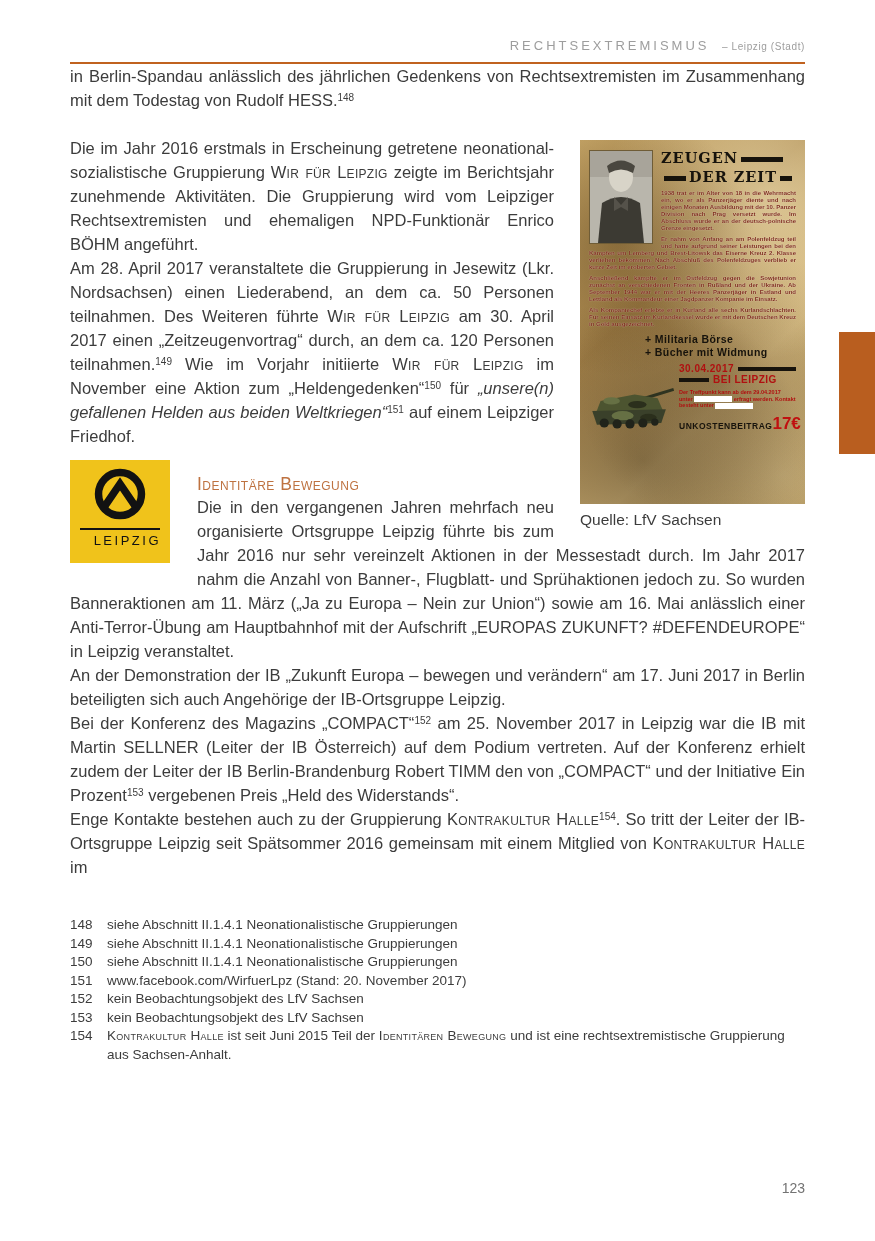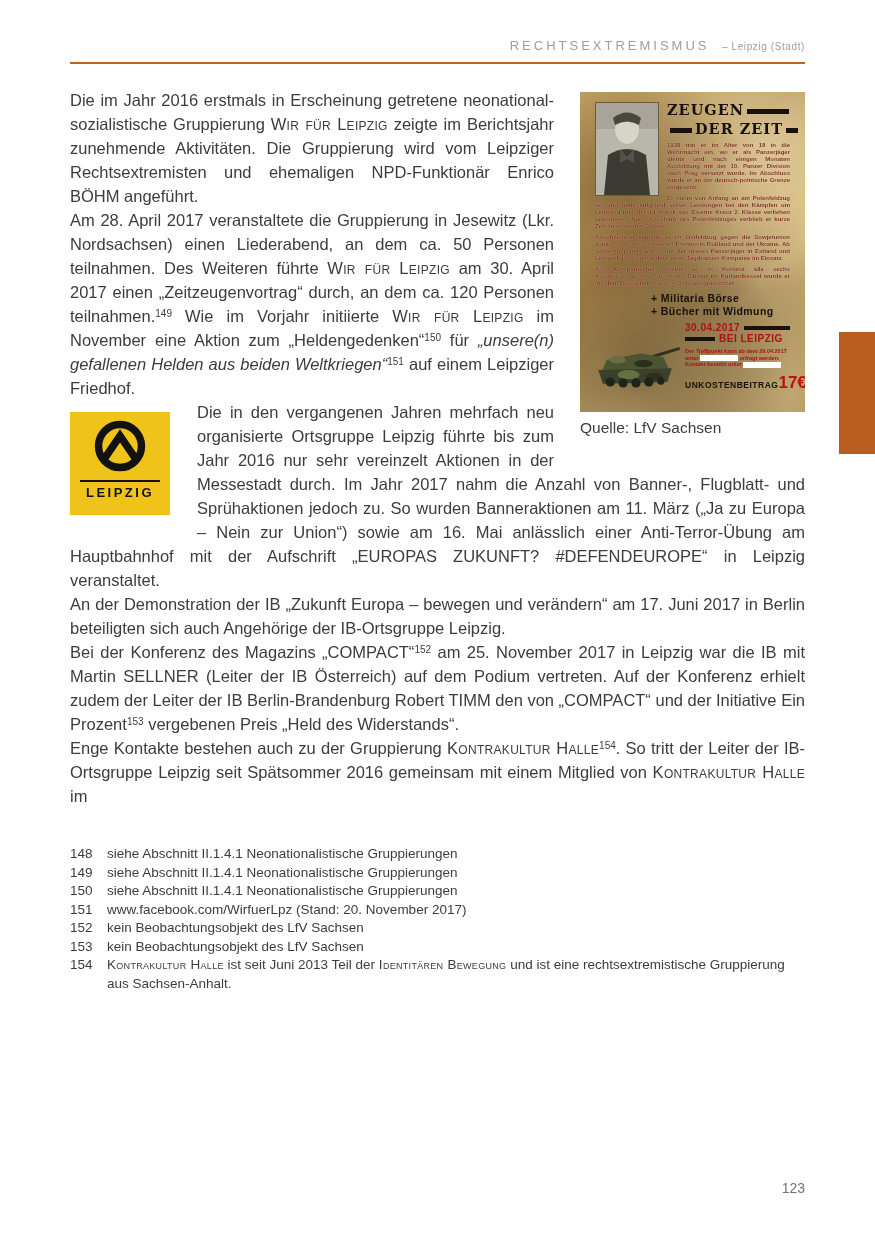--- a/index.html
+++ b/index.html
@@ -22,21 +22,21 @@
   .p5{margin-top:20px;}
   .p6{margin-top:26px;}
   .p7{margin-top:21px;}
 
   .seg-sc{font-variant:small-caps;letter-spacing:.3px;}
   .seg-i{font-style:italic;}
   .seg-sup{font-size:10px;vertical-align:5px;line-height:0;}
 
   
   .poster-float{float:right;width:225px;margin:4px 0 14px 26px;}
-  .poster{box-sizing:border-box;width:225px;height:320px;padding:8px 15px;overflow:hidden;
+  .poster{box-sizing:border-box;width:225px;height:364px;padding:8px 9px;overflow:hidden;
           background:
             radial-gradient(circle at 18% 28%, rgba(62,40,8,.38), transparent 42%),
             radial-gradient(circle at 82% 16%, rgba(252,240,198,.55), transparent 45%),
             radial-gradient(circle at 62% 66%, rgba(70,45,12,.40), transparent 52%),
             radial-gradient(circle at 28% 88%, rgba(42,26,4,.45), transparent 46%),
             radial-gradient(circle at 90% 92%, rgba(250,235,190,.40), transparent 40%),
             linear-gradient(135deg,#c9a869,#ab884e 38%,#d9bd82 68%,#9a7b41);}
   .p-photo{float:left;width:62px;height:92px;margin:2px 8px 4px 0;border:1px solid #6f5c36;
            background:linear-gradient(180deg,#e4e2da,#8e8c83);}
   .p-photo svg{width:100%;height:100%;display:block;}
@@ -59,21 +59,21 @@
   .p-fee{margin-top:6px;display:flex;align-items:baseline;justify-content:space-between;}
   .fee-l{font-size:8.5px;font-weight:bold;color:#17130c;letter-spacing:.5px;}
   .fee-a{font-size:17px;font-weight:bold;color:#c01010;line-height:1;}
   .caption{margin-top:7px;font-size:15.5px;color:#3c3c3c;text-align:left;}
 
   
   .ib-logo{float:left;box-sizing:border-box;width:100px;height:103px;margin:12px 27px 22px 0;
            background:#F0C31B;padding:7px 9px 6px;}
   .ib-logo svg{display:block;width:56px;height:56px;margin:0 auto;}
   .logo-line{height:2px;background:#121212;margin:5px 1px 3px;}
-  .logo-text{font-weight:bold;font-size:13px;letter-spacing:2.5px;text-align:center;color:#121212;}
+  .logo-text{font-weight:normal;font-size:13px;letter-spacing:2.5px;text-align:right;color:#121212;}
 
   .ib-heading{margin:25px 0 0;font-size:17.5px;line-height:22px;font-weight:400;color:#BE7240;
               font-variant:small-caps;letter-spacing:.5px;}
 
   
   .footnotes{clear:both;margin-top:37px;font-size:13.5px;line-height:18.5px;color:#3c3c3c;}
   .fn-row{display:flex;}
   .fn-num{flex:0 0 37px;}
   .fn-text{flex:1;}
 
@@ -87,20 +87,21 @@
   <div class="side-tab"></div>
 
   <div class="inner">
 
     <div class="header">
       <span class="h-caps">RECHTSEXTREMISMUS</span>
       <span class="h-rest">– Leipzig (Stadt)</span>
     </div>
     <div class="rule"></div>
 
+    <p class="body p1"><span class="seg-n">in Berlin-Spandau anlässlich des jährlichen Gedenkens von Rechtsextremisten im Zusammenhang mit dem Todestag von Rudolf HESS.</span><span class="seg-sup">148</span></p>
 
     <div class="flow">
 
       <div class="poster-float">
         <div class="poster">
           <div class="p-photo">
             <svg viewBox="0 0 62 92">
               <rect x="0" y="0" width="62" height="92" fill="#b9b6ac"></rect>
               <rect x="0" y="0" width="62" height="26" fill="#a8a49a"></rect>
               <ellipse cx="31" cy="26" rx="12" ry="15" fill="#d8d4c8"></ellipse>
@@ -165,20 +166,21 @@
 
       <div class="ib-logo">
         <svg viewBox="0 0 60 60">
           <circle cx="30" cy="29" r="23" fill="none" stroke="#121212" stroke-width="8"></circle>
           <path d="M13 43 L30 18 L47 43" fill="none" stroke="#121212" stroke-width="8"></path>
         </svg>
         <div class="logo-line"></div>
         <div class="logo-text">LEIPZIG</div>
       </div>
 
+      <h3 class="ib-heading">Identitäre Bewegung</h3>
       <p class="body p4"><span class="seg-n">Die in den vergangenen Jahren mehrfach neu organisierte Ortsgruppe Leipzig führte bis zum Jahr 2016 nur sehr vereinzelt Aktionen in der Messestadt durch. Im Jahr 2017 nahm die Anzahl von Banner-, Flugblatt- und Sprühaktionen jedoch zu. So wurden Banneraktionen am 11. März („Ja zu Europa – Nein zur Union“) sowie am 16. Mai anlässlich einer Anti-Terror-Übung am Hauptbahnhof mit der Auf­schrift „EUROPAS ZUKUNFT? #DEFENDEUROPE“ in Leipzig veranstaltet.</span></p>
       <p class="body p5"><span class="seg-n">An der Demonstration der IB „Zukunft Europa – bewegen und verändern“ am 17. Juni 2017 in Berlin beteiligten sich auch Angehörige der IB-Ortsgruppe Leipzig.</span></p>
       <p class="body p6"><span class="seg-n">Bei der Konferenz des Magazins „COMPACT“</span><span class="seg-sup">152</span><span class="seg-n"> am 25. November 2017 in Leipzig war die IB mit Martin SELLNER (Leiter der IB Österreich) auf dem Podium vertreten. Auf der Konferenz erhielt zudem der Leiter der IB Berlin-Brandenburg Robert TIMM den von „COMPACT“ und der Initiative Ein Prozent</span><span class="seg-sup">153</span><span class="seg-n"> vergebenen Preis „Held des Widerstands“.</span></p>
       <p class="body p7"><span class="seg-n">Enge Kontakte bestehen auch zu der Gruppierung </span><span class="seg-sc">Kontrakultur Halle</span><span class="seg-sup">154</span><span class="seg-n">. So tritt der Leiter der IB-Ortsgruppe Leipzig seit Spätsommer 2016 gemeinsam mit einem Mitglied von </span><span class="seg-sc">Kontrakultur Halle</span><span class="seg-n"> im</span></p>
     </div>
 
     <div class="footnotes">
       <div class="fn-row">
         <span class="fn-num">148</span>
         <span class="fn-text"><span class="seg-n">siehe Abschnitt II.1.4.1 Neonationalistische Gruppierungen</span></span>
@@ -198,20 +200,20 @@
       <div class="fn-row">
         <span class="fn-num">152</span>
         <span class="fn-text"><span class="seg-n">kein Beobachtungsobjekt des LfV Sachsen</span></span>
       </div>
       <div class="fn-row">
         <span class="fn-num">153</span>
         <span class="fn-text"><span class="seg-n">kein Beobachtungsobjekt des LfV Sachsen</span></span>
       </div>
       <div class="fn-row">
         <span class="fn-num">154</span>
-        <span class="fn-text"><span class="seg-sc">Kontrakultur Halle</span><span class="seg-n"> ist seit Juni 2013 Teil der </span><span class="seg-sc">Identitären Bewegung</span><span class="seg-n"> und ist eine rechtsextremistische Gruppierung aus Sachsen-Anhalt.</span></span>
+        <span class="fn-text"><span class="seg-sc">Kontrakultur Halle</span><span class="seg-n"> ist seit Juni 2015 Teil der </span><span class="seg-sc">Identitären Bewegung</span><span class="seg-n"> und ist eine rechtsextremistische Gruppierung aus Sachsen-Anhalt.</span></span>
       </div>
     </div>
 
   </div>
 
   <div class="page-number">123</div>
 </div>
 
 </body></html>

